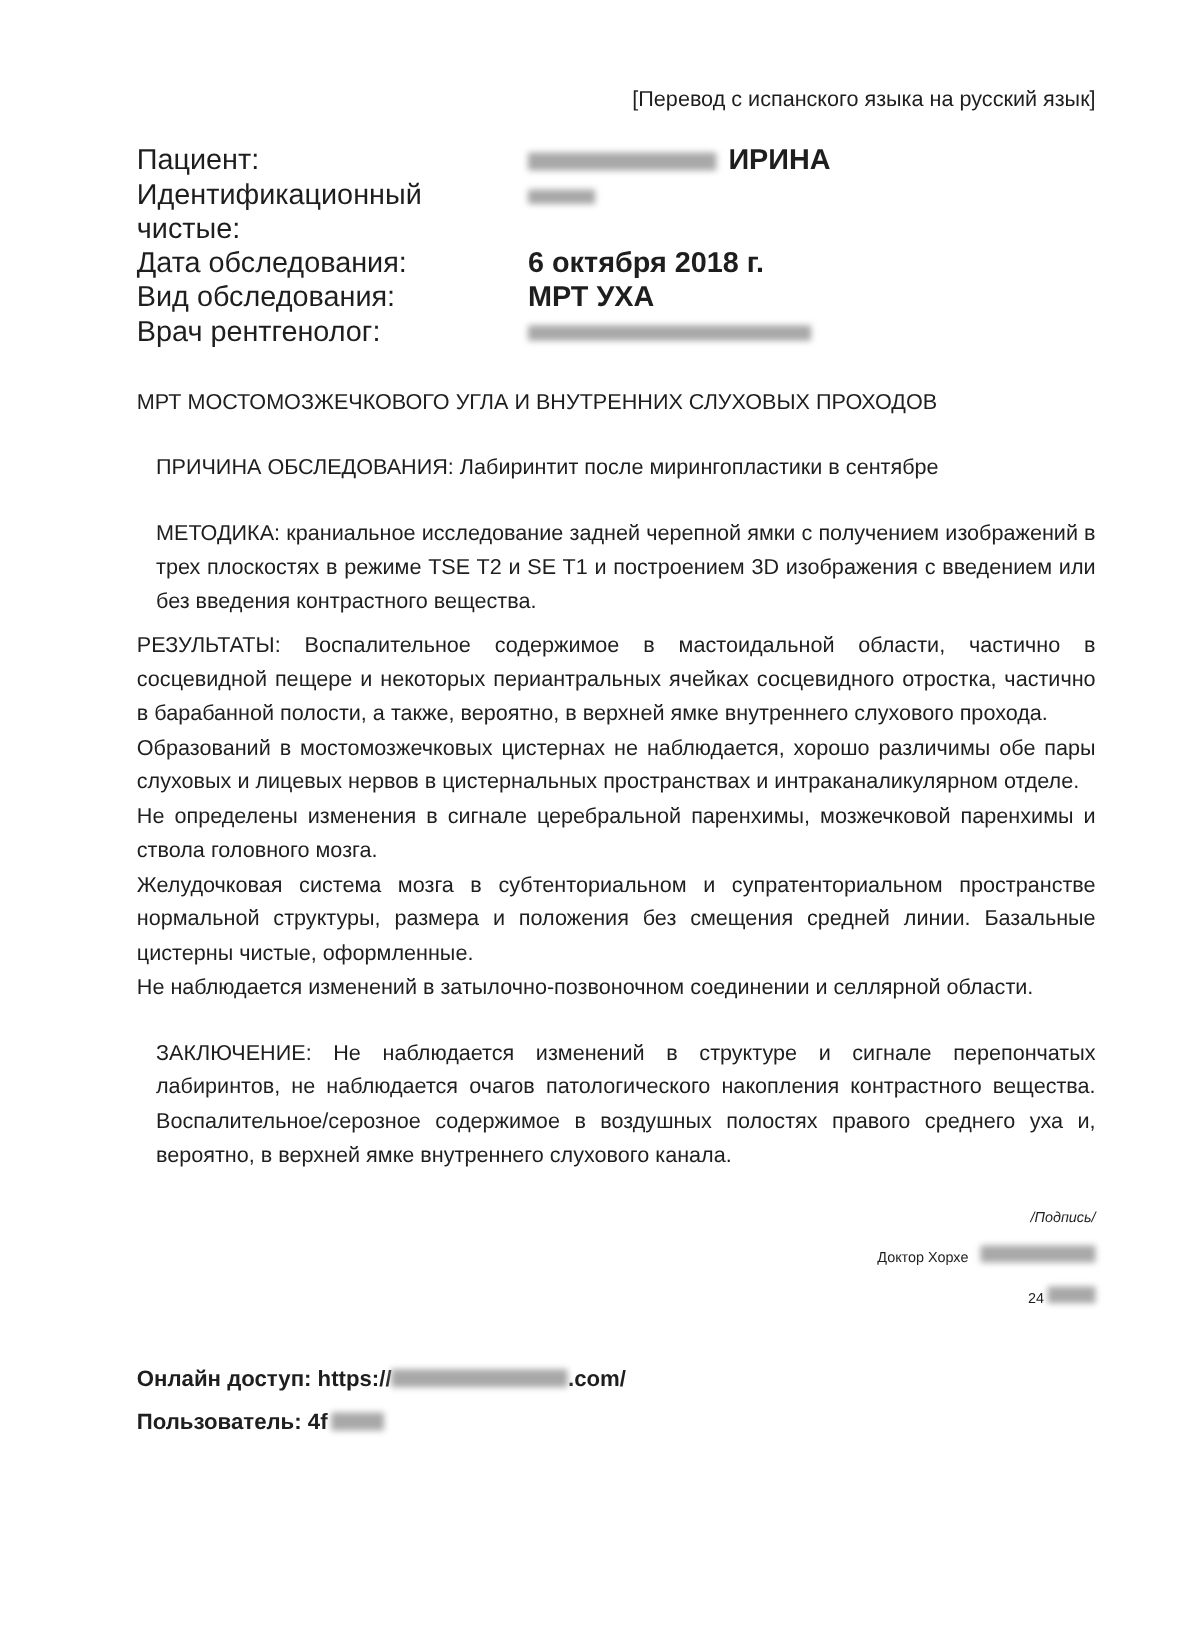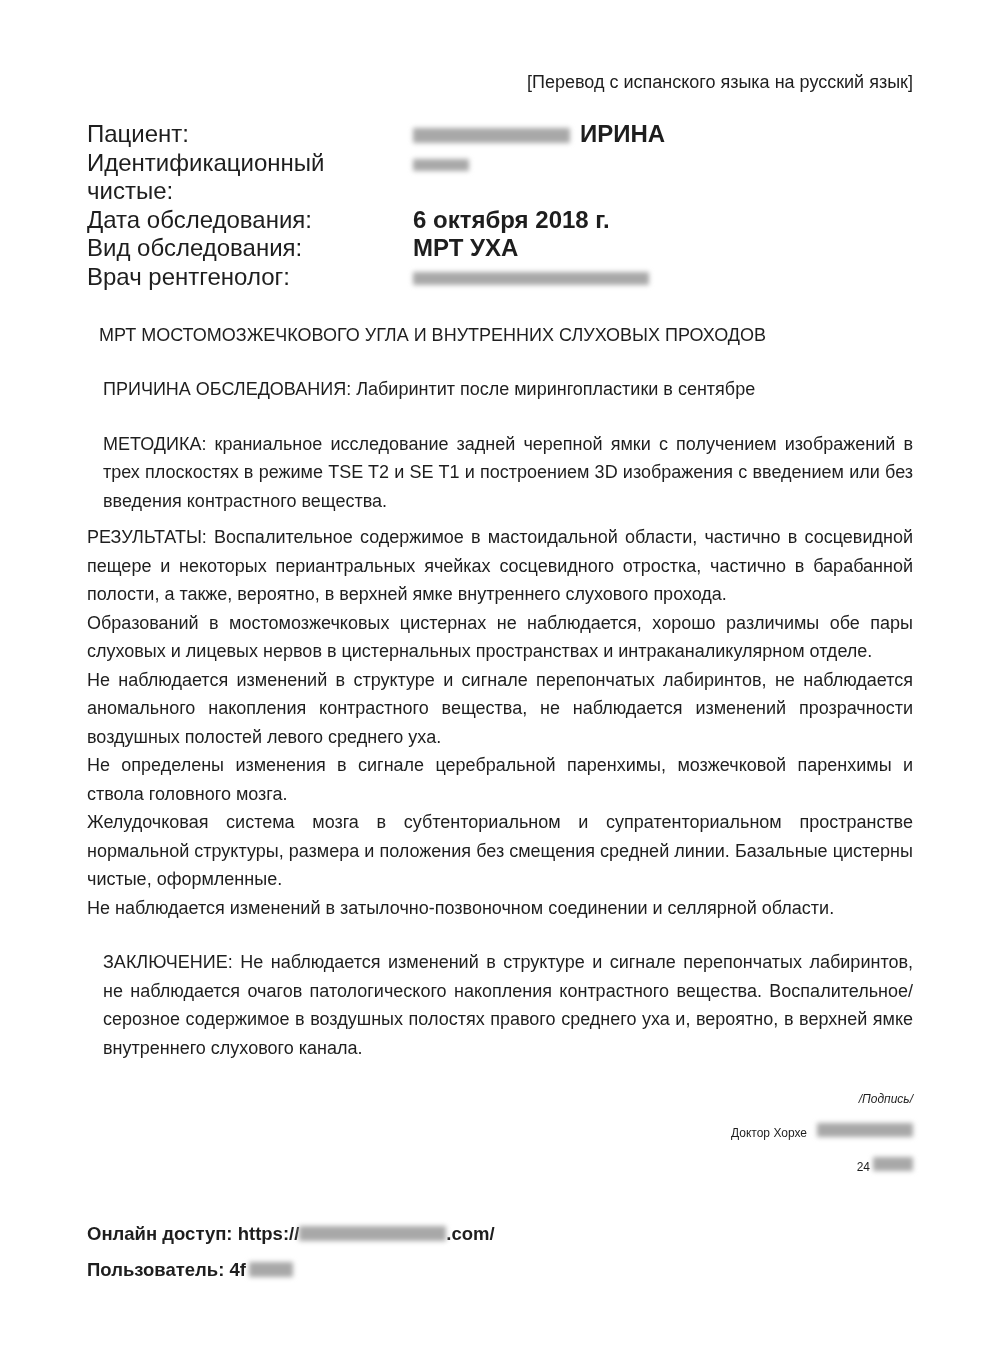--- a/index.html
+++ b/index.html
@@ -11,40 +11,40 @@
     width: 1000px;
     height: 1357px;
     overflow: hidden;
     font-family: "Liberation Sans", sans-serif;
     color: #1e1e1e;
   }
   .page {
     box-sizing: border-box;
     width: 1000px;
     height: 1357px;
-    padding: 70px 87px 0 87px;
+    padding: 70px 87px 0 114px;
   }
   .translation-note {
     text-align: right;
     font-size: 18px;
     line-height: 24px;
     margin-bottom: 26px;
   }
   .fields { margin-bottom: 30px; }
   .frow {
     display: flex;
     font-size: 24px;
     line-height: 28.5px;
   }
   .flabel { flex: none; width: 326px; }
   .fvalue { font-weight: bold; }
   .doc-title {
     font-size: 18px;
     line-height: 28px;
-    margin: 26px 0 0 12px;
+    margin: 26px 0 0 0;
   }
   .para {
     font-size: 18px;
     line-height: 28.5px;
     text-align: justify;
     margin: 26px 0 0 16px;
   }
   .results p {
     font-size: 18px;
     line-height: 28.5px;
@@ -113,21 +113,20 @@
 
   <div class="doc-title">МРТ МОСТОМОЗЖЕЧКОВОГО УГЛА И ВНУТРЕННИХ СЛУХОВЫХ ПРОХОДОВ</div>
 
   <p class="para">ПРИЧИНА ОБСЛЕДОВАНИЯ: Лабиринтит после мирингопластики в сентябре</p>
 
   <p class="para">МЕТОДИКА: краниальное исследование задней черепной ямки с получением изображений в трех плоскостях в режиме TSE T2 и SE T1 и построением 3D изображения с введением или без введения контрастного вещества.</p>
 
   <div class="results">
     <p>РЕЗУЛЬТАТЫ: Воспалительное содержимое в мастоидальной области, частично в сосцевидной пещере и некоторых периантральных ячейках сосцевидного отростка, частично в барабанной полости, а также, вероятно, в верхней ямке внутреннего слухового прохода.</p>
     <p>Образований в мостомозжечковых цистернах не наблюдается, хорошо различимы обе пары слуховых и лицевых нервов в цистернальных пространствах и интраканаликулярном отделе.</p>
-    <p>Не наблюдается изменений в структуре и сигнале перепончатых лабиринтов, не наблюдается аномального накопления контрастного вещества, не наблюдается изменений прозрачности воздушных полостей левого среднего уха.</p>
     <p>Не определены изменения в сигнале церебральной паренхимы, мозжечковой паренхимы и ствола головного мозга.</p>
     <p>Желудочковая система мозга в субтенториальном и супратенториальном пространстве нормальной структуры, размера и положения без смещения средней линии. Базальные цистерны чистые, оформленные.</p>
     <p>Не наблюдается изменений в затылочно-позвоночном соединении и селлярной области.</p>
   </div>
 
   <p class="para">ЗАКЛЮЧЕНИЕ: Не наблюдается изменений в структуре и сигнале перепончатых лабиринтов, не наблюдается очагов патологического накопления контрастного вещества. Воспалительное/серозное содержимое в воздушных полостях правого среднего уха и, вероятно, в верхней ямке внутреннего слухового канала.</p>
 
   <div class="signature">
     <div class="sig-mark">/Подпись/</div>
     <div><span>Доктор Хорхе</span><span class="redact r-sig"></span></div>

